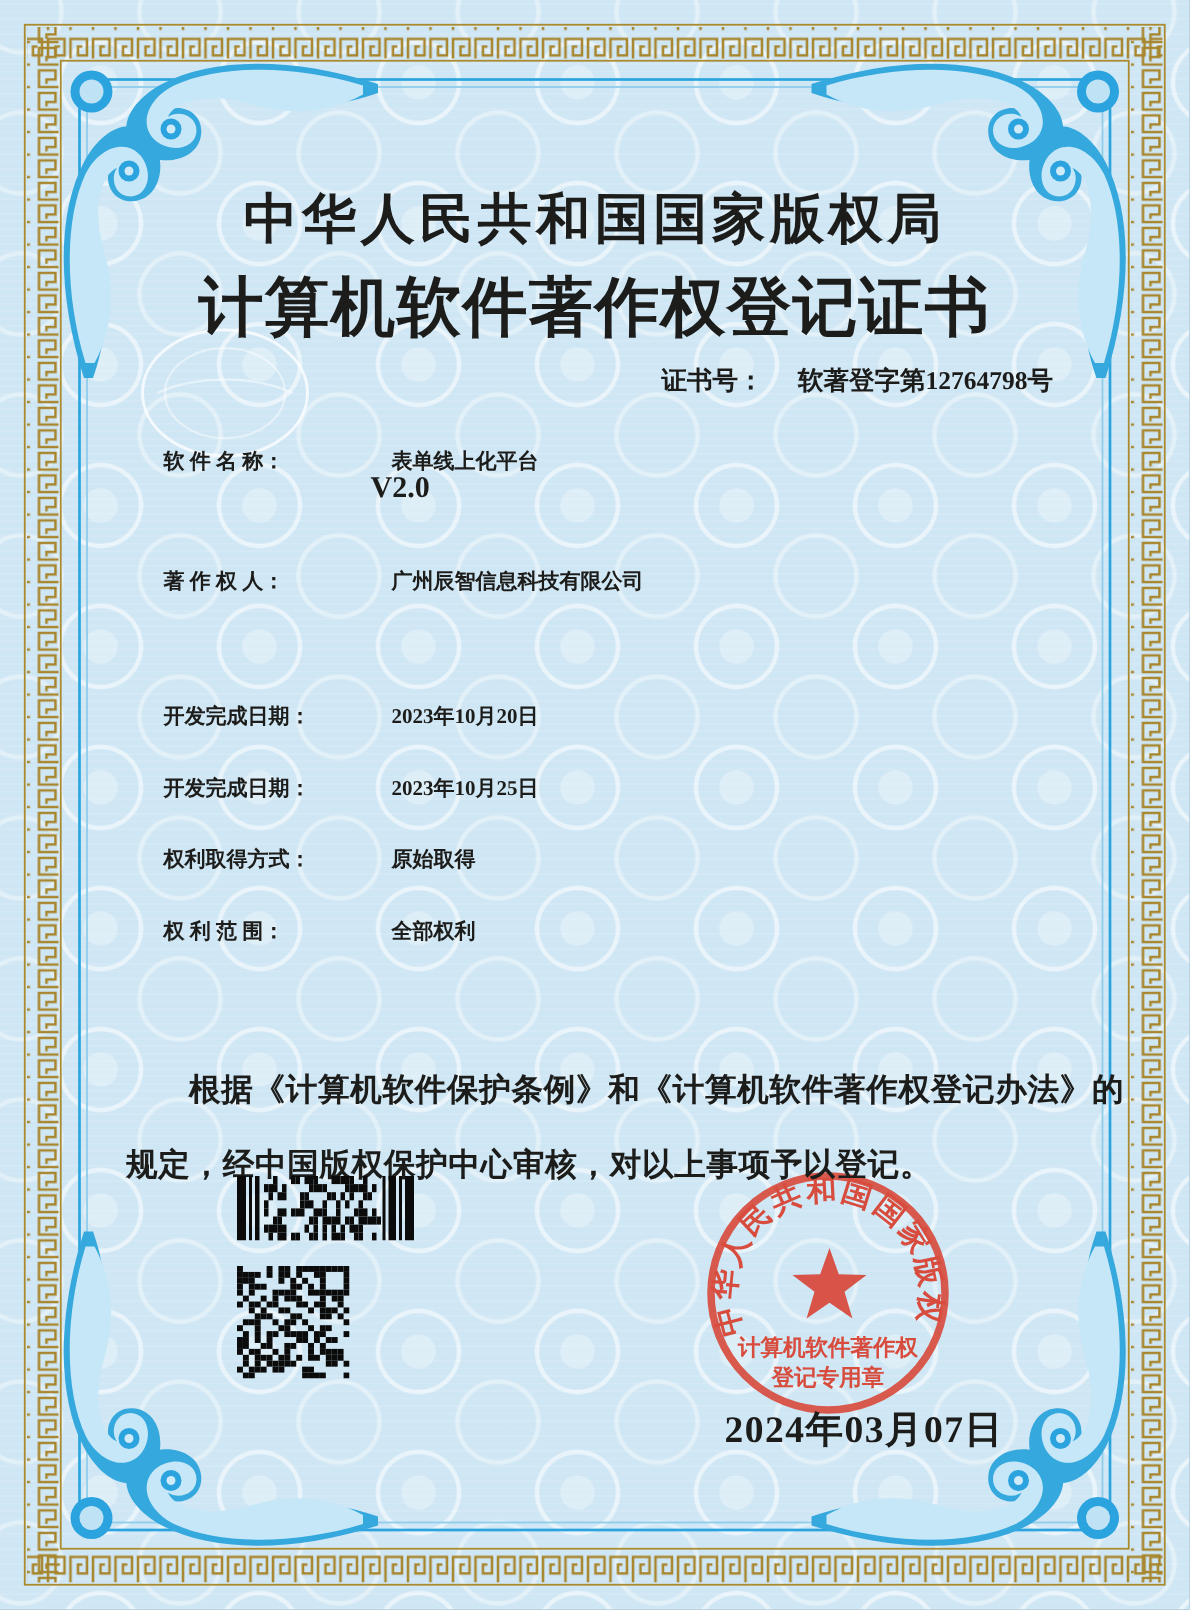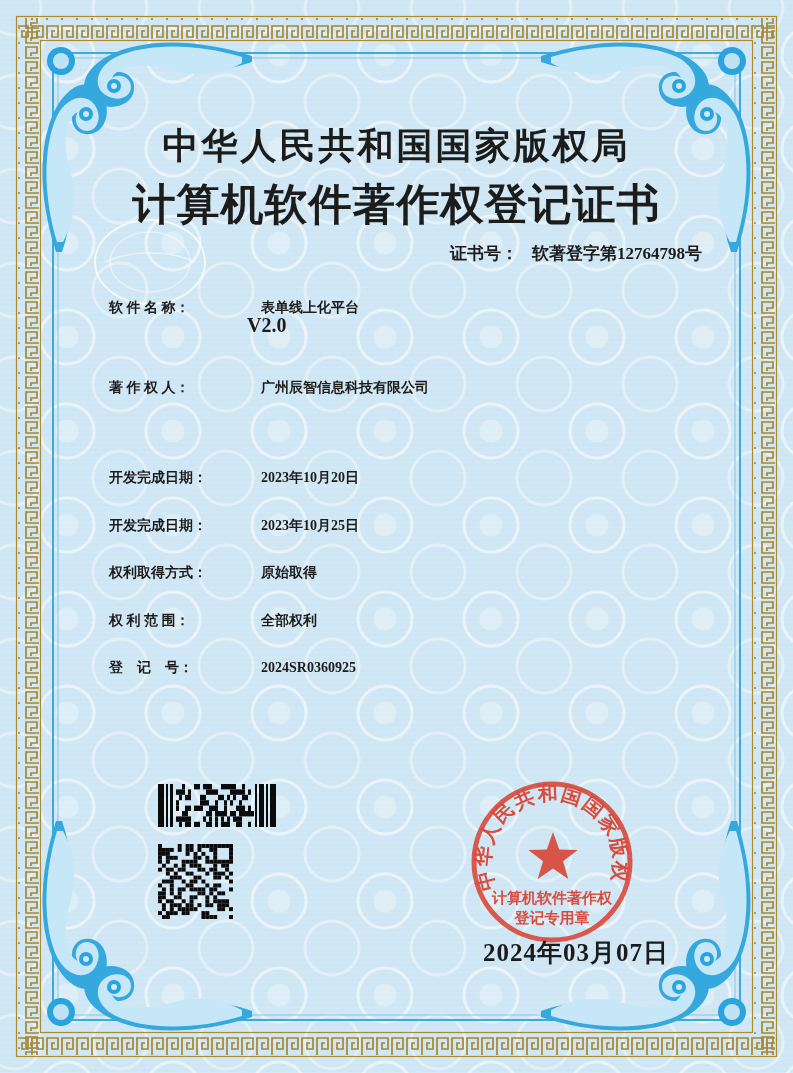--- a/index.html
+++ b/index.html
@@ -13,21 +13,21 @@
     background-size:106px 94px,106px 94px,106px 94px;
     background-position:14px 8px,14px 8px,67px 55px;}
   .guilloche{position:absolute;inset:0;
     background:repeating-linear-gradient(0deg, rgba(255,255,255,0.10) 0 1px, rgba(255,255,255,0) 1px 5px);}
   svg.deco{position:absolute;left:0;top:0;}
   .authority{position:absolute;left:0;top:122px;width:100%;text-align:center;
     font-size:36px;font-weight:700;letter-spacing:3px;margin:0;}
   .cert-title{position:absolute;left:0;top:176px;width:100%;text-align:center;
     font-size:43px;font-weight:800;letter-spacing:1px;margin:0;}
   .cert-no{position:absolute;top:242px;right:91px;font-size:17px;font-weight:600;}
-  .cert-no .val{margin-left:14px;}
+  .cert-no .val{margin-left:23px;}
   .field{position:absolute;left:95px;font-size:14px;font-weight:600;white-space:pre;}
   .field .lbl{display:inline-block;min-width:152px;}
   .f0{top:283px}.f1{top:363px}.f2{top:453px}.f3{top:501px}.f4{top:548px}.f5{top:596px}.f6{top:643px}
   .version{position:absolute;left:247px;top:314px;font-size:20px;font-weight:600;}
   .statement{position:absolute;left:84px;top:680px;width:676px;font-size:21px;font-weight:600;
     line-height:50px;text-indent:2em;letter-spacing:0.5px;}
   .issue-date{position:absolute;left:483px;top:936px;font-size:25px;font-weight:700;letter-spacing:1px;}
 </style>
 </head>
 <body>
@@ -115,24 +115,22 @@
   </div>
   <div class="field f3">
     <span class="lbl">开发完成日期：</span><span>2023年10月25日</span>
   </div>
   <div class="field f4">
     <span class="lbl">权利取得方式：</span><span>原始取得</span>
   </div>
   <div class="field f5">
     <span class="lbl">权 利 范 围：</span><span>全部权利</span>
   </div>
-  <div class="field f6">
-    <span class="lbl">登　记　号：</span><span>2024SR0360925</span>
-  </div>
-
+
+  <p class="statement">根据《计算机软件保护条例》和《计算机软件著作权登记办法》的规定，经中国版权保护中心审核，对以上事项予以登记。</p>
 
   <svg id="barcode" class="deco" style="left:158px;top:784px;" width="118" height="43" viewBox="0 0 118 43">
       <rect x="0" y="0" width="6" height="43" fill="#0b0b0b"></rect>
       <rect x="8" y="0" width="2" height="43" fill="#0b0b0b"></rect>
       <rect x="12" y="0" width="3" height="43" fill="#0b0b0b"></rect>
       <rect x="24" y="0" width="3" height="5.4" fill="#0b0b0b"></rect>
       <rect x="36" y="0" width="3" height="5.4" fill="#0b0b0b"></rect>
       <rect x="39" y="0" width="3" height="5.4" fill="#0b0b0b"></rect>
       <rect x="45" y="0" width="3" height="5.4" fill="#0b0b0b"></rect>
       <rect x="48" y="0" width="3" height="5.4" fill="#0b0b0b"></rect>

